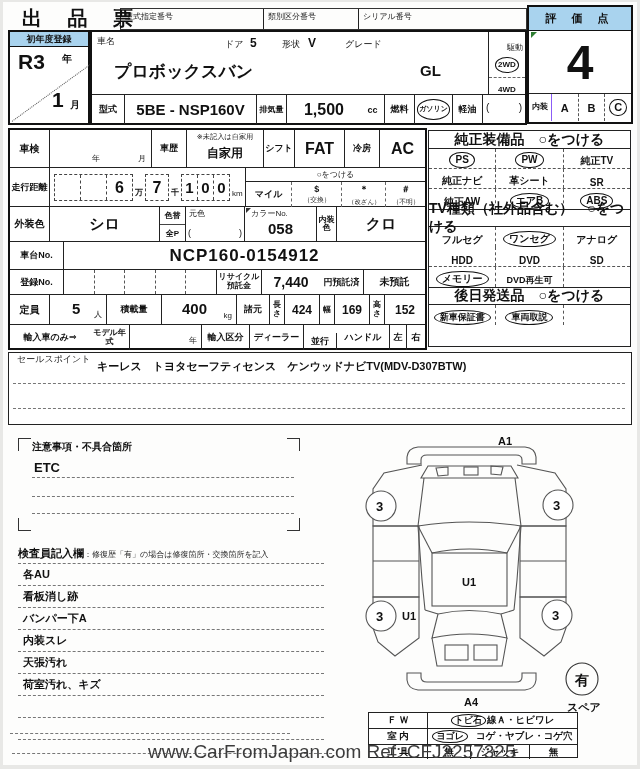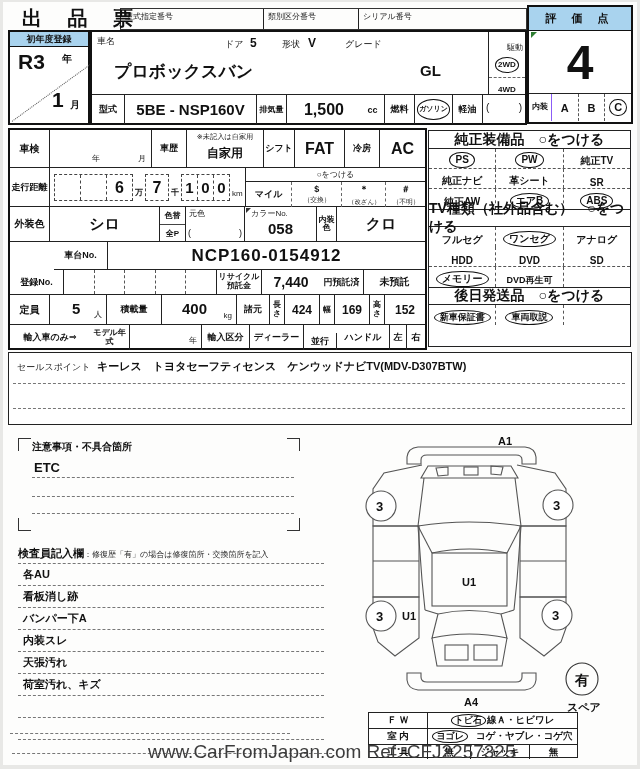--- a/index.html
+++ b/index.html
@@ -176,21 +176,21 @@
       </div>
       <div class="tc" style="width:72px;">
         <div class="abs" style="left:1px;top:1px;width:0;height:0;border-top:5px solid #333;border-right:5px solid transparent;"></div>
         <div class="s8 lab" style="padding:1px 0 0 6px;">カラーNo.</div>
         <div class="cen b" style="height:18px;font-size:15px;">058</div>
       </div>
       <div class="tc cen s8 b vtxt" style="width:20px;">内装色</div>
       <div class="tc nr cen b" style="flex:1;font-size:15px;">クロ</div>
     </div>
 
-    <div class="trow" style="height:28px;margin-left:44px;">
+    <div class="trow" style="height:28px;">
       <div class="tc cen s9 b" style="width:54px;">車台No.</div>
       <div class="tc nr cen b" style="flex:1;font-size:17px;letter-spacing:1px;">NCP160-0154912</div>
     </div>
 
     <div class="trow" style="height:25px;">
       <div class="tc cen s9 b" style="width:54px;">登録No.</div>
       <div class="tc" style="width:153px;display:flex;">
         <span style="flex:1;border-right:1px dashed #555;"></span>
         <span style="flex:1;border-right:1px dashed #555;"></span>
         <span style="flex:1;border-right:1px dashed #555;"></span>
@@ -315,21 +315,21 @@
       <div class="eqc">
           <span style="font-size:9px;" class="circ">車両取説</span>
         </div>
       <div class="eqc">
           <span></span>
         </div>
     </div>
   </div>
 
   <div class="abs bx1" style="left:8px;top:352px;width:624px;height:73px;background:#fff;">
-    <div class="abs s9 lab" style="left:8px;top:8px;text-align:right;">セールスポイント</div>
+    <div class="abs s9 lab" style="left:8px;top:0;text-align:right;">セールスポイント</div>
     <div class="abs s11 b" style="left:88px;top:6px;">キーレス　トヨタセーフティセンス　ケンウッドナビTV(MDV-D307BTW)</div>
     <div class="dline abs" style="left:4px;top:30px;width:612px;"></div>
     <div class="dline abs" style="left:4px;top:55px;width:612px;"></div>
   </div>
 
   <div class="abs" style="left:18px;top:438px;width:282px;height:93px;">
     <div class="br" style="left:0;top:0;border-left:1.5px solid #333;border-top:1.5px solid #333;"></div>
     <div class="br" style="right:0;top:0;border-right:1.5px solid #333;border-top:1.5px solid #333;"></div>
     <div class="br" style="left:0;bottom:0;border-left:1.5px solid #333;border-bottom:1.5px solid #333;"></div>
     <div class="br" style="right:0;bottom:0;border-right:1.5px solid #333;border-bottom:1.5px solid #333;"></div>

